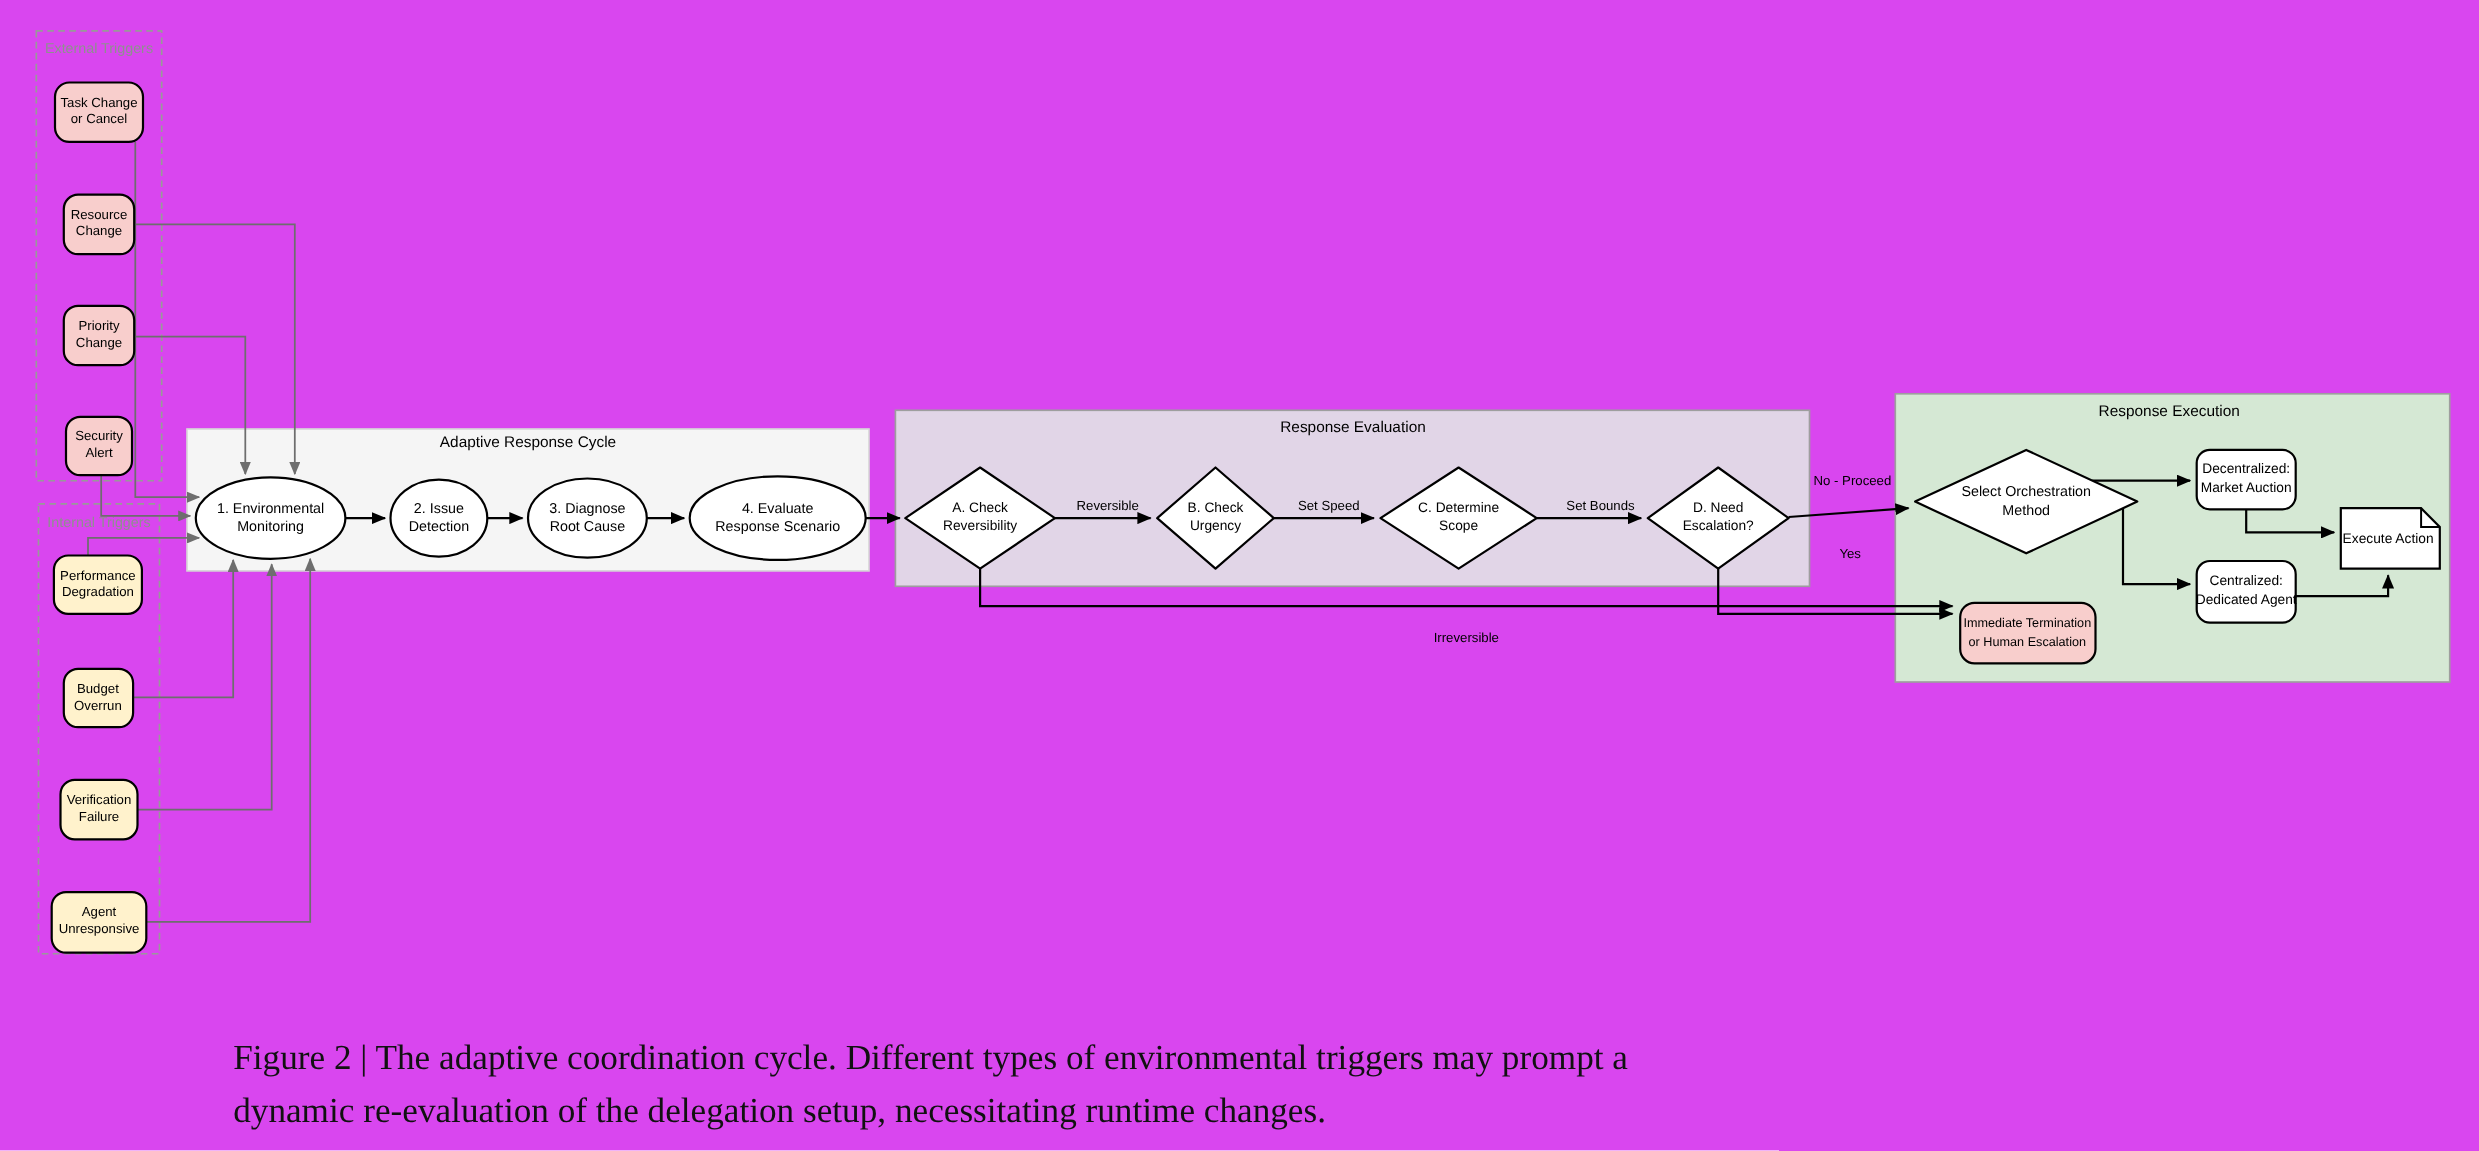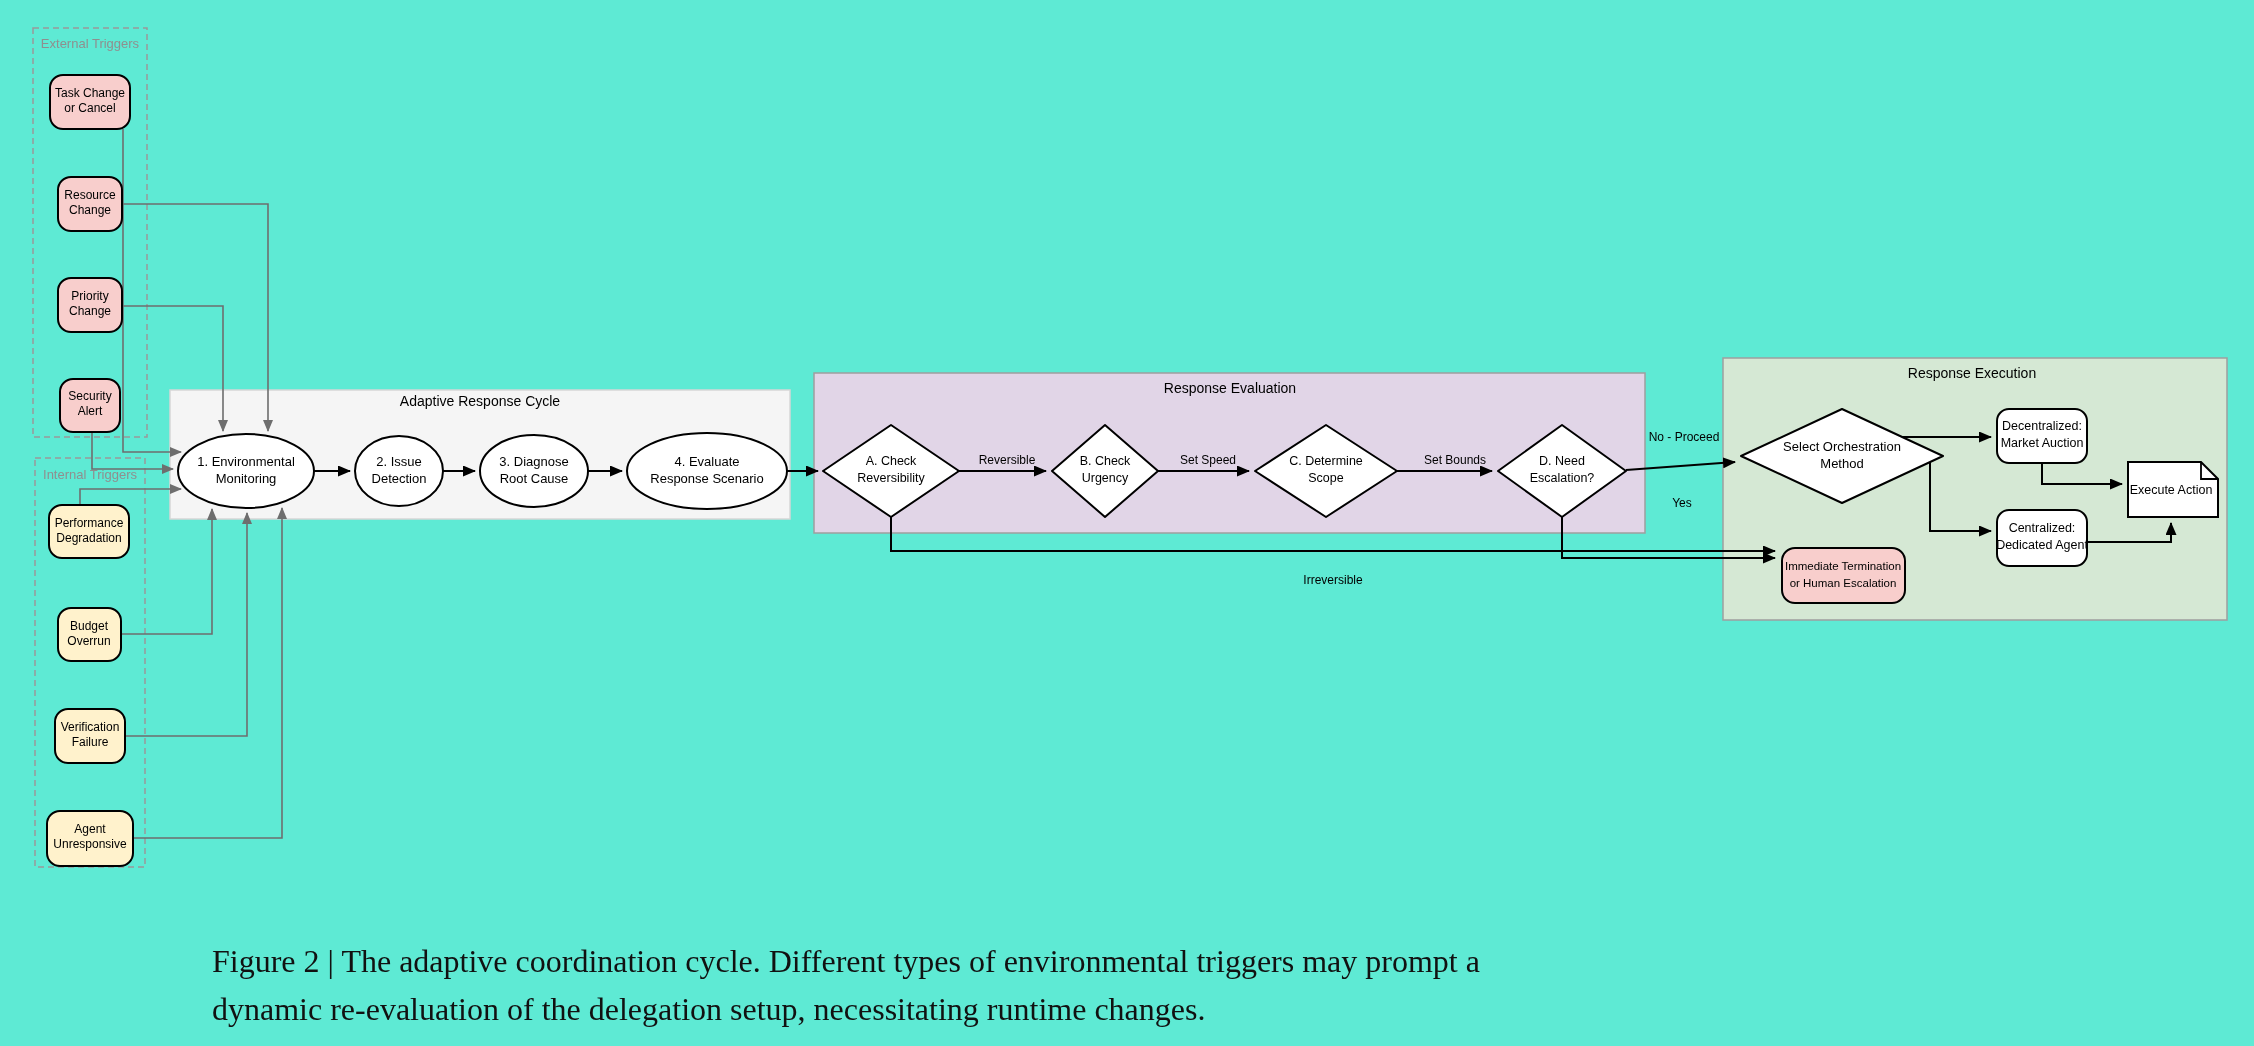--- a/index.html
+++ b/index.html
@@ -1,20 +1,20 @@
 <!DOCTYPE html>
 <html><head>
 <meta charset="utf-8">
 <style>
   html, body { margin: 0; padding: 0; background: #ffffff; }
   .page {
     position: relative;
     width: 2254px;
     height: 1046px;
-    background: #5eead4;
+    background: #d946ef;
     overflow: hidden;
   }
   svg { display: block; }
   svg text {
     font-family: "Liberation Sans", "DejaVu Sans", sans-serif;
     fill: #000000;
   }
   svg text.group-label-muted { fill: #8f8f8f; }
   svg text.caption {
     font-family: "Liberation Serif", "DejaVu Serif", serif;

